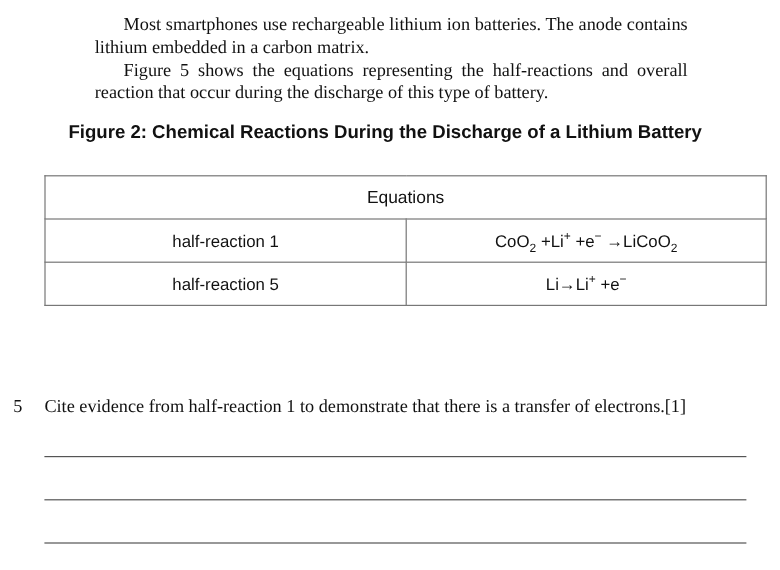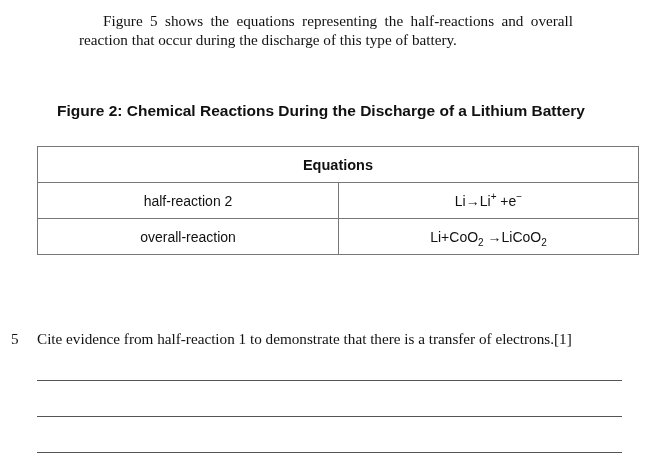--- a/index.html
+++ b/index.html
@@ -4,52 +4,53 @@
 <style>
   html, body { margin:0; padding:0; background:#ffffff; }
   body { width:650px; height:475px; position:relative; overflow:hidden; color:#111; }
   .serif { font-family: "Liberation Serif", "DejaVu Serif", serif; }
   .sans { font-family: "Liberation Sans", "DejaVu Sans", sans-serif; }
   .intro { position:absolute; left:79px; top:11px; width:494px; font-size:15.2px; line-height:19px; text-align:justify; }
   .intro p { margin:0; text-indent:24px; text-align:justify; }
   .fig-title { position:absolute; left:57px; top:102px; font-size:15.5px; font-weight:bold; white-space:nowrap; }
   table.eq { position:absolute; left:37px; top:146px; width:602px; border-collapse:collapse; font-size:14px; }
   table.eq td, table.eq th { border:1.3px solid #777; height:35px; padding:0; text-align:center; vertical-align:middle; }
-  table.eq th { font-weight:bold; font-size:14.5px; }
+  table.eq th { font-weight:normal; font-size:14.5px; }
   table.eq td.label { width:300px; }
   sub, sup { font-size:10px; line-height:0; }
   sub { vertical-align:-4px; }
   sup { vertical-align:6px; }
   .q { position:absolute; top:330px; font-size:15.2px; white-space:nowrap; }
   .q-num { left:11px; }
   .q-text { left:37px; }
   .q-marks { left:554px; }
   .ans-line { position:absolute; left:37px; width:585px; height:0; border-top:1.3px solid #555; }
 </style>
 </head>
 <body>
 
 <div class="intro serif">
+  <p>Most smartphones use rechargeable lithium ion batteries. The anode contains lithium embedded in a carbon matrix.</p>
   <p>Figure 5 shows the equations representing the half-reactions and overall reaction that occur during the discharge of this type of battery.</p>
 </div>
 
 <div class="fig-title sans">Figure 2: Chemical Reactions During the Discharge of a Lithium Battery</div>
 
 <table class="eq sans">
   <tbody>
       <tr>
     <th colspan="2">Equations</th>
   </tr>
   <tr>
-    <td class="label">half-reaction 2</td>
-    <td>Li→Li<sup>+</sup> +e<sup>−</sup></td>
+    <td class="label">half-reaction 1</td>
+    <td>CoO<sub>2</sub> +Li<sup>+</sup> +e<sup>−</sup> →LiCoO<sub>2</sub></td>
   </tr>
   <tr>
-    <td class="label">overall-reaction</td>
-    <td>Li+CoO<sub>2</sub> →LiCoO<sub>2</sub></td>
+    <td class="label">half-reaction 5</td>
+    <td>Li→Li<sup>+</sup> +e<sup>−</sup></td>
   </tr>
 </tbody>
   </table>
 
 <div class="q q-num serif">5</div>
 <div class="q q-text serif">Cite evidence from half-reaction 1 to demonstrate that there is a transfer of electrons.</div>
 <div class="q q-marks serif">[1]</div>
 
 <div class="ans-line" style="top:380px;"></div>
 <div class="ans-line" style="top:416px;"></div>

